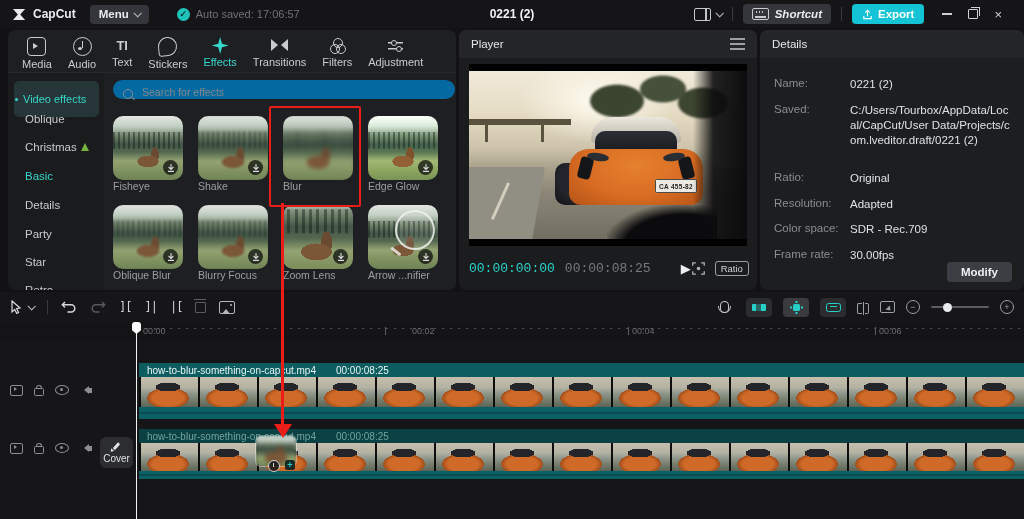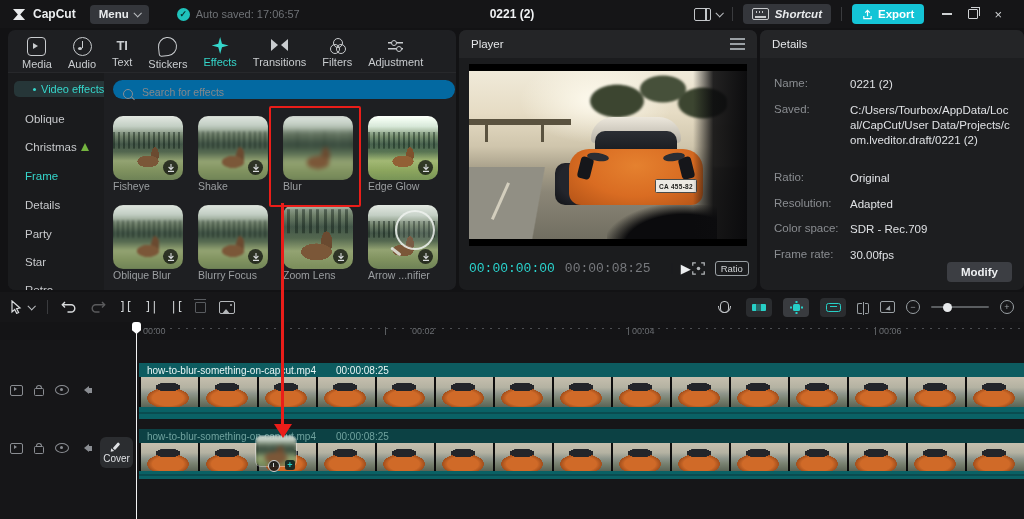--- a/index.html
+++ b/index.html
@@ -45,21 +45,21 @@
   .ti-trans::before{content:'';position:absolute;left:0;top:2px;border-top:6.5px solid transparent;border-bottom:6.5px solid transparent;border-left:7px solid currentColor;}
   .ti-trans::after{content:'';position:absolute;right:0;top:2px;border-top:6.5px solid transparent;border-bottom:6.5px solid transparent;border-right:7px solid currentColor;}
   .ti-filters{border:1.3px solid currentColor;border-radius:50%;width:8px;height:8px;left:4px;top:1px;}
   .ti-filters::before{content:'';position:absolute;left:-4px;top:5px;width:8px;height:8px;border:1.3px solid currentColor;border-radius:50%;}
   .ti-filters::after{content:'';position:absolute;left:2px;top:5px;width:8px;height:8px;border:1.3px solid currentColor;border-radius:50%;}
   .ti-adjust{background-image:linear-gradient(currentColor,currentColor),linear-gradient(currentColor,currentColor);background-size:15px 1.5px;background-position:1px 5px,1px 11px;background-repeat:no-repeat;}
   .ti-adjust::before{content:'';position:absolute;left:3.5px;top:2.5px;width:4px;height:4px;border-radius:50%;background:#1e1f22;border:1.4px solid currentColor;}
   .ti-adjust::after{content:'';position:absolute;left:9px;top:8.5px;width:4px;height:4px;border-radius:50%;background:#1e1f22;border:1.4px solid currentColor;}
   
   #side{position:absolute;left:0;top:43px;width:96px;bottom:0;background:#1a1b1d;overflow:hidden;}
-  .side-pill{position:absolute;left:6px;top:8px;width:84px;height:16px;background:#263638;border-radius:5px;color:#35d6cb;font-size:11px;display:flex;align-items:center;gap:5px;padding-left:19px;}
+  .side-pill{position:absolute;left:6px;top:8px;width:84px;height:36px;background:#263638;border-radius:5px;color:#35d6cb;font-size:11px;display:flex;align-items:center;gap:5px;padding-left:1px;}
   .side-dot{width:3px;height:3px;border-radius:50%;background:#35d6cb;}
   .side-item{position:absolute;left:17px;font-size:11.5px;color:#c8cacd;display:flex;align-items:center;gap:4px;}
   .side-item.teal{color:#35d6cb;}
   .xmas-tree{display:inline-block;width:0;height:0;border-left:4px solid transparent;border-right:4px solid transparent;border-bottom:8px solid #74b43f;}
   
   #content{position:absolute;left:96px;top:43px;right:0;bottom:0;overflow:hidden;}
   .searchbar{position:absolute;left:9px;top:7px;width:332px;height:19px;background:#0369a1;border-radius:11px;display:flex;align-items:flex-end;gap:7px;padding-left:10px;}
   .ico-search{width:8px;height:8px;border:1.3px solid #8a8d92;border-radius:50%;position:relative;flex:0 0 auto;}
   .ico-search::after{content:'';width:4px;height:1.3px;background:#8a8d92;position:absolute;left:6.5px;top:7.5px;transform:rotate(45deg);}
   .searchbar input{background:transparent;border:none;outline:none;color:#c8cacc;font-size:10.5px;font-family:"Liberation Sans",sans-serif;width:260px;}
@@ -283,21 +283,21 @@
         <span>Video effects</span>
       </div>
       <div class="side-item" style="top:40px;">
           <span>Oblique</span>
         </div>
       <div class="side-item" style="top:68px;">
           <span>Christmas</span>
           <span class="xmas-tree"></span>
         </div>
       <div class="side-item teal" style="top:97px;">
-          <span>Frame</span>
+          <span>Basic</span>
         </div>
       <div class="side-item" style="top:126px;">
           <span>Details</span>
         </div>
       <div class="side-item" style="top:155px;">
           <span>Party</span>
         </div>
       <div class="side-item" style="top:183px;">
           <span>Star</span>
         </div>

